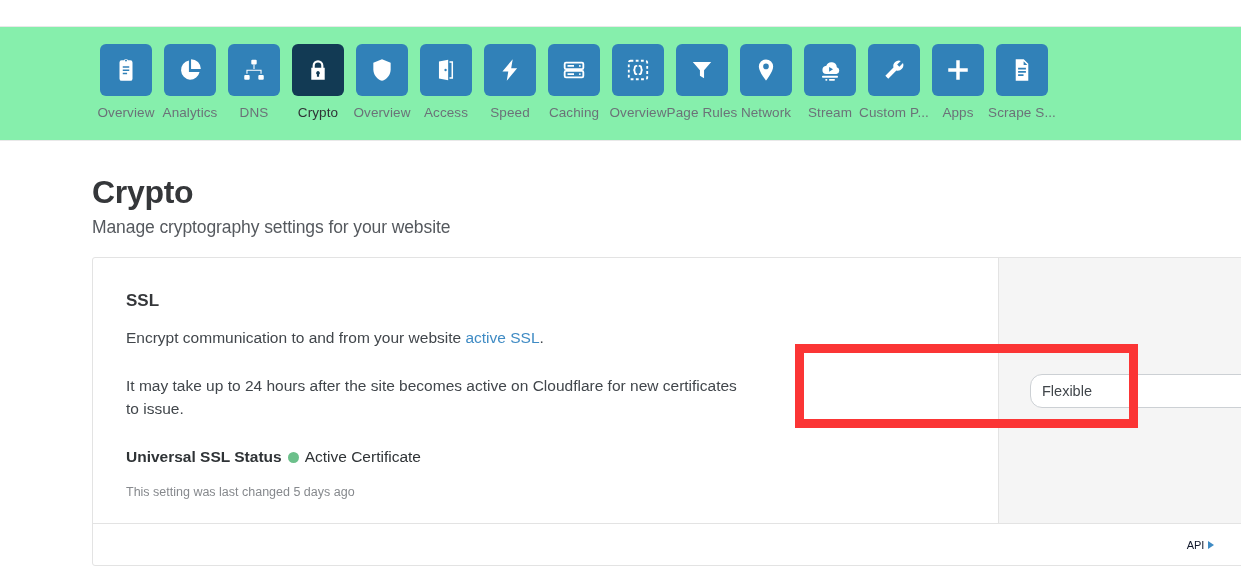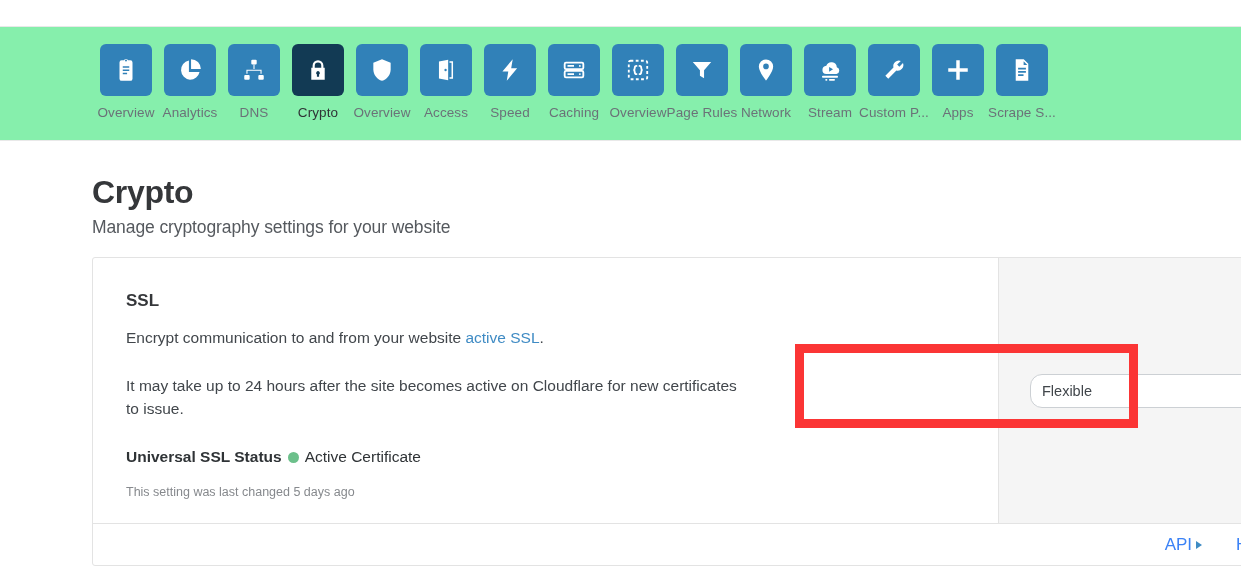--- a/index.html
+++ b/index.html
@@ -160,22 +160,22 @@
   .card-foot {
     border-top: 1px solid #e3e3e3;
     height: 42px;
     display: flex;
     align-items: center;
     justify-content: flex-end;
     padding-right: 24px;
     gap: 34px;
   }
   .foot-link {
-    font-size: 17px;
-    color: #3b82f6;
+    font-size: 11px;
+    color: #0f172a;
     text-decoration: none;
     display: inline-flex;
     align-items: center;
     gap: 4px;
     cursor: pointer;
   }
   .foot-caret {
     width: 0; height: 0;
     border-top: 4.5px solid transparent;
     border-bottom: 4.5px solid transparent;

